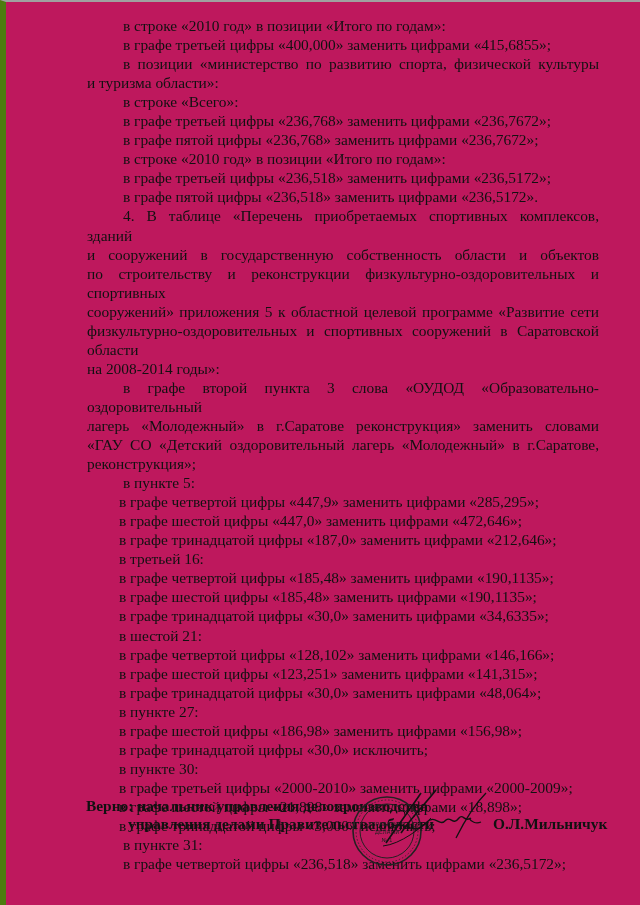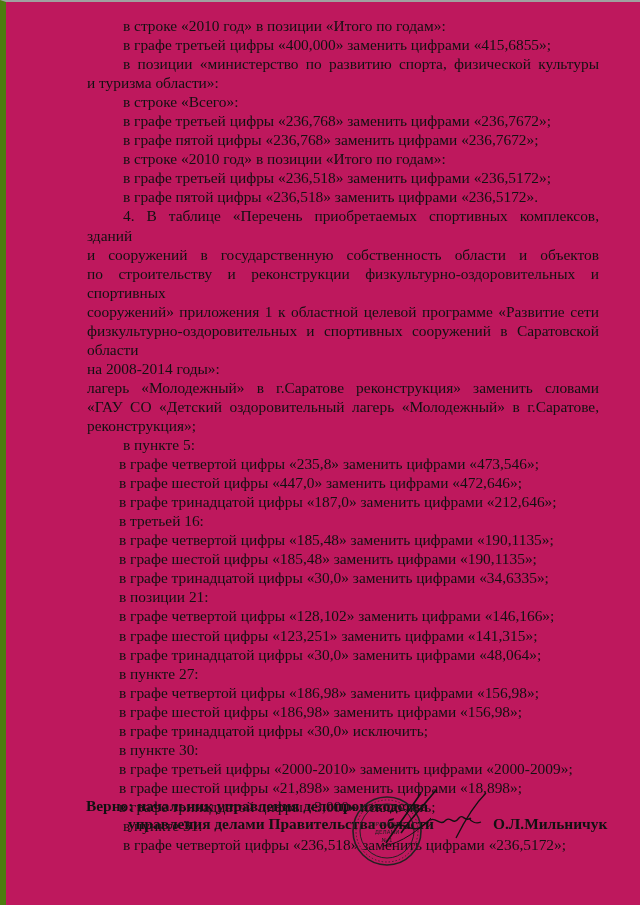--- a/index.html
+++ b/index.html
@@ -40,40 +40,40 @@
     <span class="line">и туризма области»:</span>
     <span class="line ind">в строке «Всего»:</span>
     <span class="line ind">в графе третьей цифры «236,768» заменить цифрами «236,7672»;</span>
     <span class="line ind">в графе пятой цифры «236,768» заменить цифрами «236,7672»;</span>
     <span class="line ind">в строке «2010 год» в позиции «Итого по годам»:</span>
     <span class="line ind">в графе третьей цифры «236,518» заменить цифрами «236,5172»;</span>
     <span class="line ind">в графе пятой цифры «236,518» заменить цифрами «236,5172».</span>
     <span class="just ind">4. В таблице «Перечень приобретаемых спортивных комплексов, зданий</span>
     <span class="just">и сооружений в государственную собственность области и объектов</span>
     <span class="just">по строительству и реконструкции физкультурно-оздоровительных и спортивных</span>
-    <span class="just">сооружений» приложения 1 к областной целевой программе «Развитие сети</span>
+    <span class="just">сооружений» приложения 5 к областной целевой программе «Развитие сети</span>
     <span class="just">физкультурно-оздоровительных и спортивных сооружений в Саратовской области</span>
     <span class="line">на 2008-2014 годы»:</span>
+    <span class="just ind">в графе второй пункта 3 слова «ОУДОД «Образовательно-оздоровительный</span>
     <span class="just">лагерь «Молодежный» в г.Саратове реконструкция» заменить словами</span>
     <span class="just">«ГАУ СО «Детский оздоровительный лагерь «Молодежный» в г.Саратове,</span>
     <span class="line">реконструкция»;</span>
     <span class="line ind">в пункте 5:</span>
-    <span class="line ind2">в графе четвертой цифры «235,8» заменить цифрами «473,546»;</span>
+    <span class="line ind2">в графе четвертой цифры «447,9» заменить цифрами «285,295»;</span>
     <span class="line ind2">в графе шестой цифры «447,0» заменить цифрами «472,646»;</span>
     <span class="line ind2">в графе тринадцатой цифры «187,0» заменить цифрами «212,646»;</span>
     <span class="line ind2">в третьей 16:</span>
     <span class="line ind2">в графе четвертой цифры «185,48» заменить цифрами «190,1135»;</span>
     <span class="line ind2">в графе шестой цифры «185,48» заменить цифрами «190,1135»;</span>
     <span class="line ind2">в графе тринадцатой цифры «30,0» заменить цифрами «34,6335»;</span>
-    <span class="line ind2">в позиции 21:</span>
+    <span class="line ind2">в шестой 21:</span>
     <span class="line ind2">в графе четвертой цифры «128,102» заменить цифрами «146,166»;</span>
     <span class="line ind2">в графе шестой цифры «123,251» заменить цифрами «141,315»;</span>
     <span class="line ind2">в графе тринадцатой цифры «30,0» заменить цифрами «48,064»;</span>
     <span class="line ind2">в пункте 27:</span>
-    <span class="line ind2">в графе четвертой цифры «186,98» заменить цифрами «156,98»;</span>
     <span class="line ind2">в графе шестой цифры «186,98» заменить цифрами «156,98»;</span>
     <span class="line ind2">в графе тринадцатой цифры «30,0» исключить;</span>
     <span class="line ind2">в пункте 30:</span>
     <span class="line ind2">в графе третьей цифры «2000-2010» заменить цифрами «2000-2009»;</span>
     <span class="line ind2">в графе шестой цифры «21,898» заменить цифрами «18,898»;</span>
     <span class="line ind2">в графе тринадцатой цифры «3,000» исключить;</span>
     <span class="line ind">в пункте 31:</span>
     <span class="line ind">в графе четвертой цифры «236,518» заменить цифрами «236,5172»;</span>
 
   </div>

